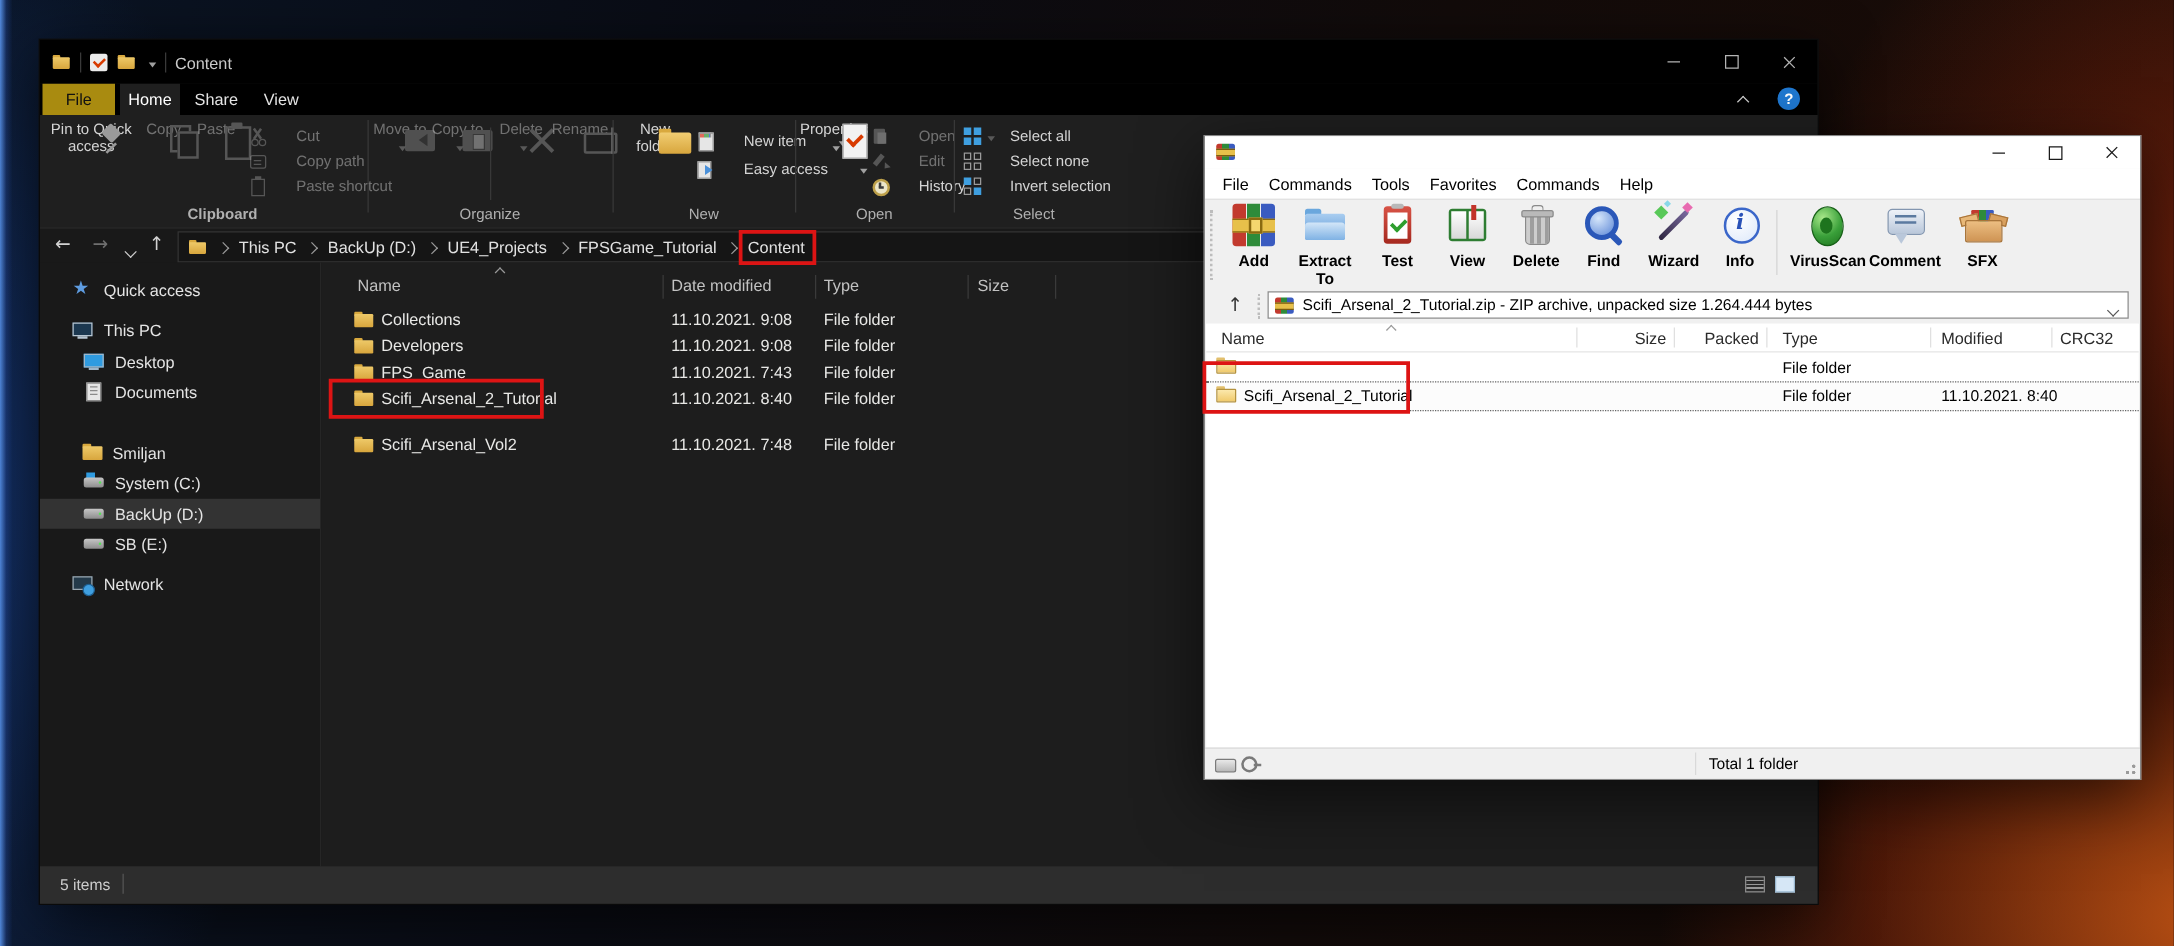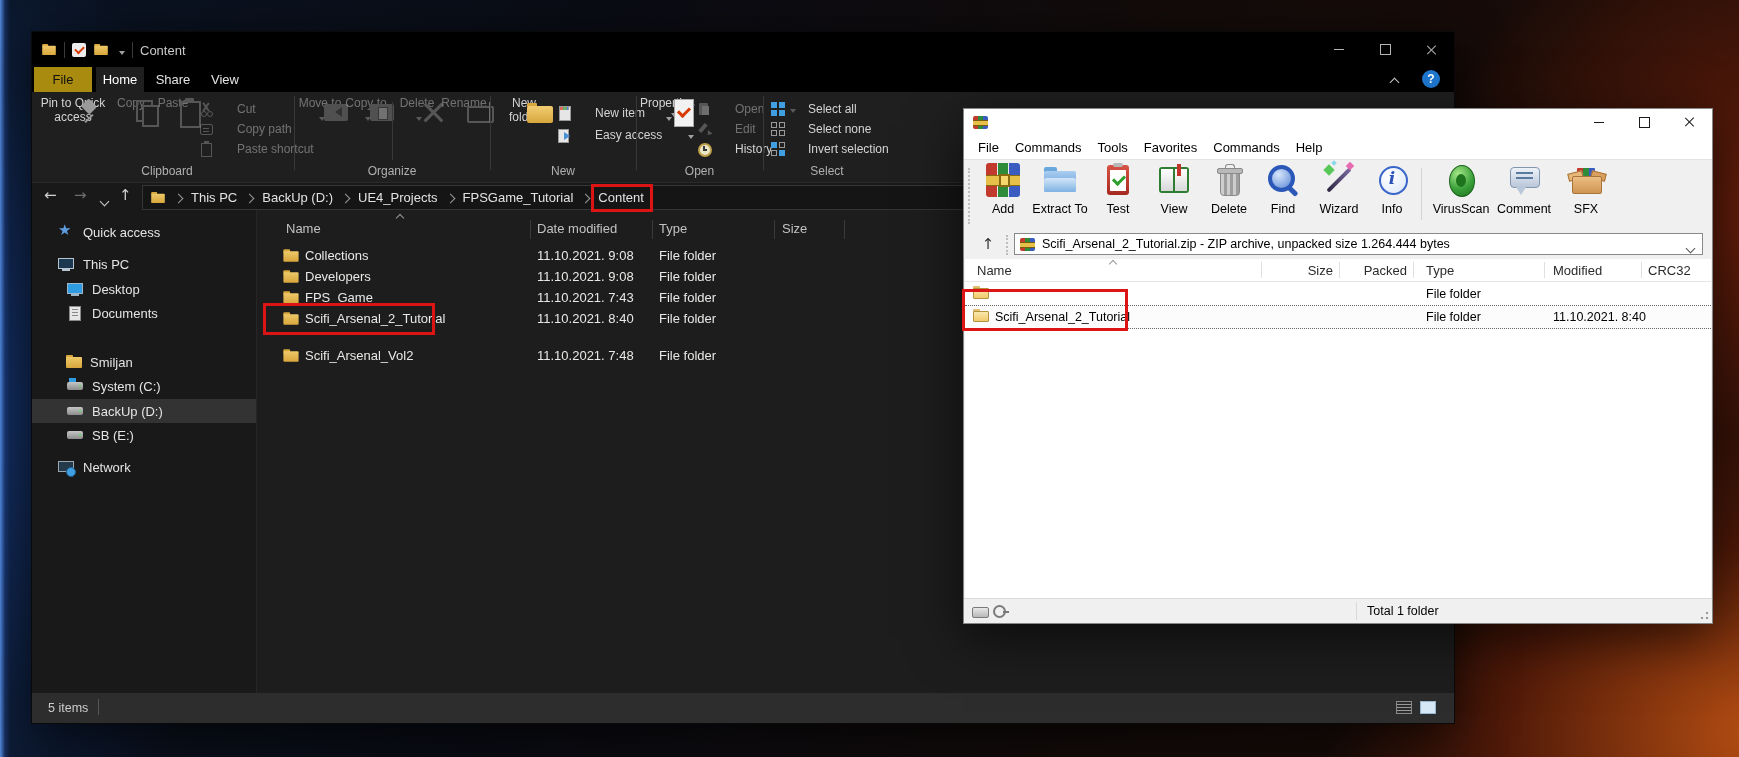--- a/index.html
+++ b/index.html
@@ -141,21 +141,21 @@
   .wrmini{position:relative;width:15px;height:13px;background:linear-gradient(90deg,#c23a2e 0 5px,#2e8b3a 5px 10px,#3a5bc0 10px 15px);border-radius:2px;flex:none;display:inline-block;}
   .wrmini::after{content:"";position:absolute;left:0;right:0;top:4px;height:4px;background:#e7c04a;border-top:1px solid #7a5c10;border-bottom:1px solid #7a5c10;}
   .wr-titlebar{position:absolute;left:0;top:0;right:0;height:26px;background:#fff;color:#000;}
   .wr-titlebar .cbtn{height:26px;color:#1a1a1a;}
   .wr-menubar{position:absolute;left:0;top:26px;right:0;height:24px;background:#fff;display:flex;align-items:center;padding-left:6px;}
   .mitem{padding:3px 8px;font-size:13px;color:#000;}
   .wr-toolbar{position:absolute;left:0;top:50px;right:0;height:72px;background:#f0f0f0;border-top:1px solid #e2e2e2;}
   .grip{position:absolute;width:0;border-left:2px dotted #bdbdbd;}
   .tbi{position:absolute;top:3px;width:58px;text-align:center;font-size:12.5px;color:#000;}
   .wri{position:relative;width:34px;height:34px;display:inline-block;}
-  .tbl{margin-top:2px;}
+  .tbl{margin-top:2px;font-weight:bold;}
   .tsep{position:absolute;left:457px;top:8px;width:1px;height:52px;background:#d4d4d4;}
   .i-add{background:linear-gradient(90deg,#c23a2e 0 11px,#ececec 11px 12px,#2e8b3a 12px 22px,#ececec 22px 23px,#3a5bc0 23px 34px);border-radius:3px;}
   .i-add i.a{left:0;right:0;top:12px;height:9px;background:#e7c04a;border-top:1px solid #8a6a10;border-bottom:1px solid #8a6a10;}
   .i-add i.b{left:13px;top:11px;width:7px;height:9px;border:2px solid #8a6a10;background:#f5d76e;}
   .i-ext i.a{left:1px;top:4px;width:13px;height:5px;background:#6aa7dd;border-radius:2px 2px 0 0;}
   .i-ext i.b{left:1px;top:8px;width:32px;height:21px;background:linear-gradient(#a9cdf0,#5b97d6);border-radius:2px;}
   .i-ext i.c{left:1px;top:15px;width:32px;height:14px;background:linear-gradient(#d3e6f8,#7fb2e4);border-radius:3px 3px 2px 2px;}
   .i-test i.a{left:6px;top:2px;width:22px;height:30px;background:linear-gradient(#d85346,#a5281e);border-radius:3px;}
   .i-test i.b{left:12px;top:0;width:10px;height:4px;background:#b8b8b8;border-radius:2px;}
   .i-test i.c{left:9px;top:7px;width:16px;height:21px;background:#fff;}
@@ -268,21 +268,21 @@
           </span>
         <span>Copy path</span>
       </div>
       <div class="rsmall dim" style="left:166px;top:48px;">
         <span class="rsi rsi-ps">
             <i class="a"></i>
             <i class="b"></i>
           </span>
         <span>Paste shortcut</span>
       </div>
-      <div class="rgl" style="left:8px;width:254px;">Clipboard</div>
+      <div class="rgl" style="left:19px;width:254px;font-weight:bold;">Clipboard</div>
       <div class="rsep" style="left:262px;"></div>
 
       <div class="rbtn dim" style="left:266px;width:44px;">
         <span class="ri ri-move"><i class="a"></i><i class="b"></i></span>
         <div><span>Move to</span><span class="car"></span></div>
       </div>
       <div class="rbtn dim" style="left:312px;width:44px;">
         <span class="ri ri-copyto"><i class="a"></i><i class="b"></i></span>
         <div><span>Copy to</span><span class="car"></span></div>
       </div>

